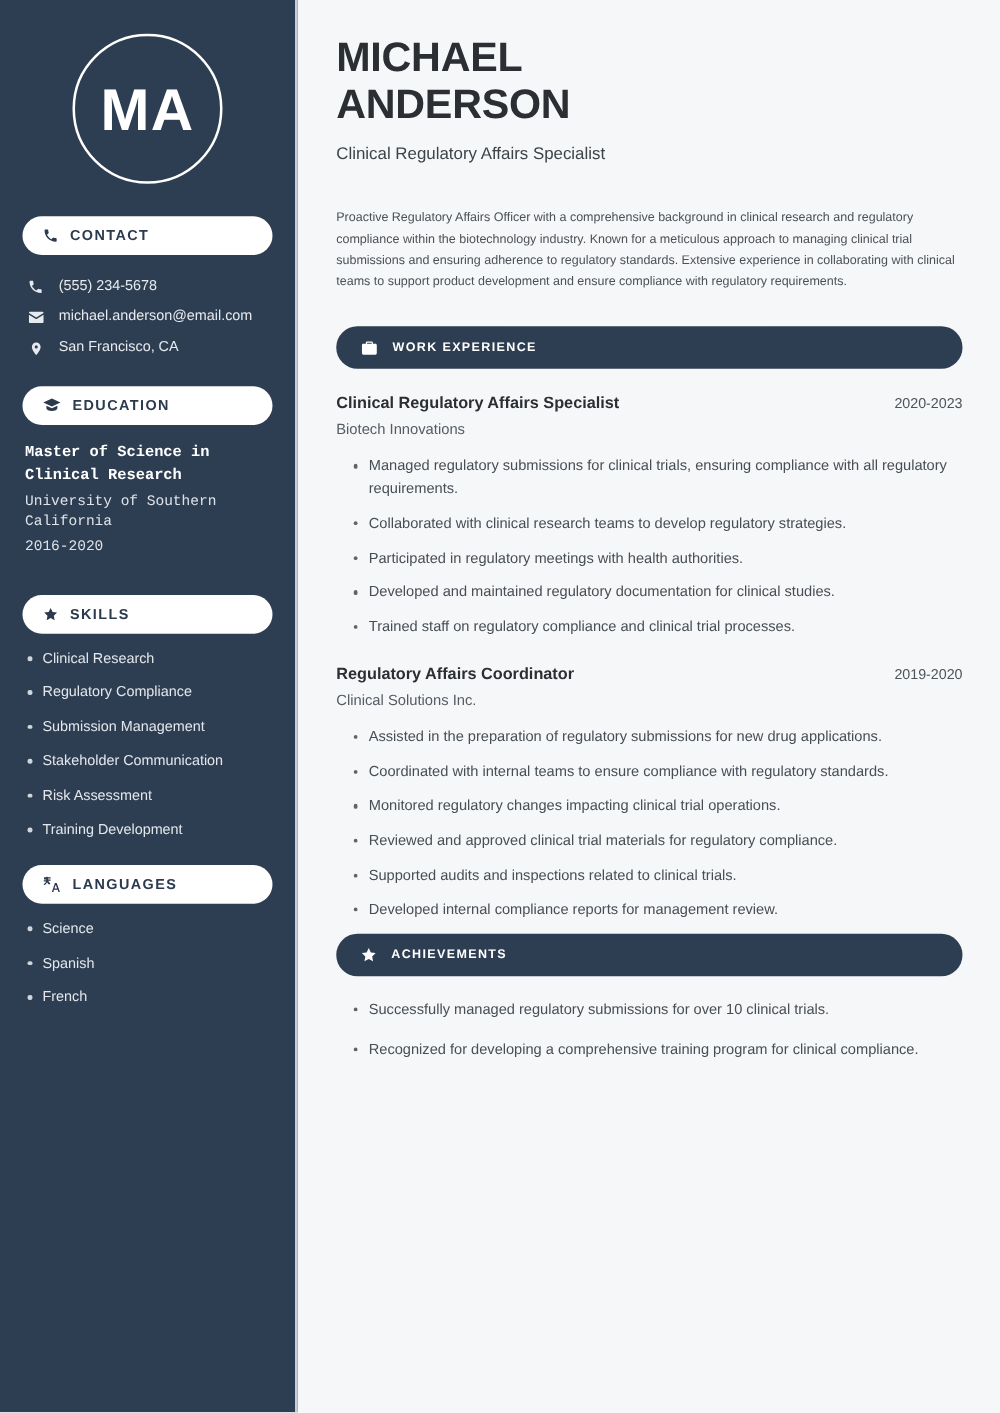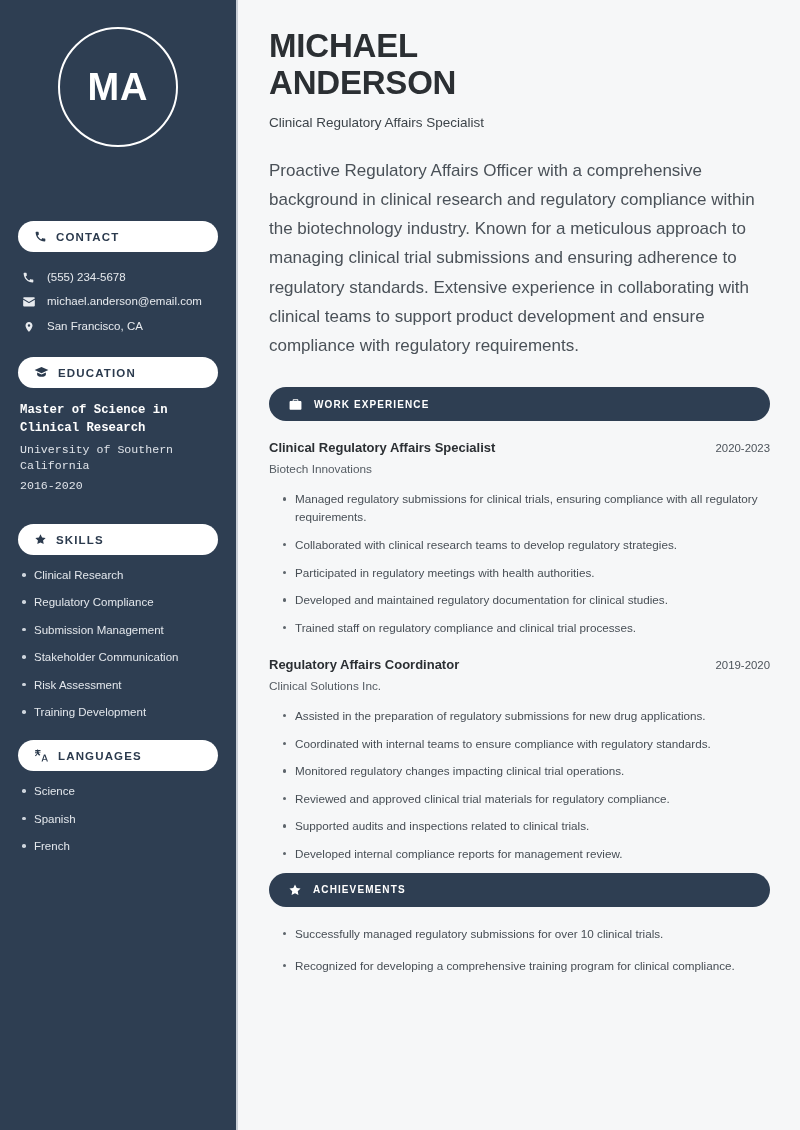--- a/index.html
+++ b/index.html
@@ -37,21 +37,21 @@
     padding-bottom: 26px;
   }
   .avatar {
     width: 120px;
     height: 120px;
     border: 2px solid #ffffff;
     border-radius: 50%;
     display: flex;
     align-items: center;
     justify-content: center;
-    font-size: 38px;
+    font-size: 47px;
     font-weight: bold;
     letter-spacing: 1px;
     color: #ffffff;
     line-height: 1;
   }
 
   .pill {
     background: #ffffff;
     color: #2b3a4d;
     border-radius: 999px;
@@ -60,21 +60,21 @@
     align-items: center;
     padding: 0 16px;
     gap: 9px;
     font-size: 11.5px;
     font-weight: bold;
     letter-spacing: 1.15px;
   }
   .pill .ico { display: flex; align-items: center; }
   .pill .ico svg { display: block; }
 
-  .side-block { margin-bottom: 6px; margin-top: 48px; }
+  .side-block { margin-bottom: 6px; }
   .side-block + .side-block { margin-top: 12px; }
 
   .contact-list { margin-top: 13px; }
   .contact-row {
     display: flex;
     gap: 11px;
     font-size: 11.5px;
     color: #e7eaee;
     padding: 5.5px 3px;
   }
@@ -139,24 +139,24 @@
     color: #2b2f33;
     line-height: 1.13;
     letter-spacing: -0.2px;
   }
   .title {
     font-size: 13.5px;
     color: #3c4349;
     margin-top: 13px;
   }
   .summary {
-    font-size: 17px;
+    font-size: 10px;
     color: #4a5158;
     line-height: 1.72;
-    margin-top: 26px;
+    margin-top: 36px;
   }
 
   .section-bar {
     background: #2e3e52;
     color: #ffffff;
     border-radius: 999px;
     height: 34px;
     display: flex;
     align-items: center;
     padding: 0 19px;

